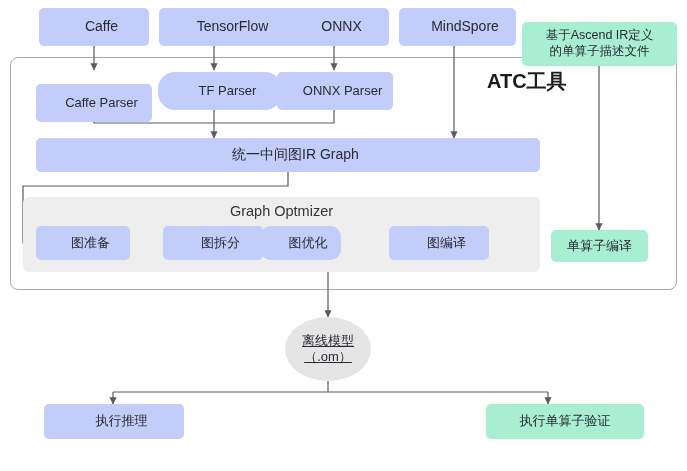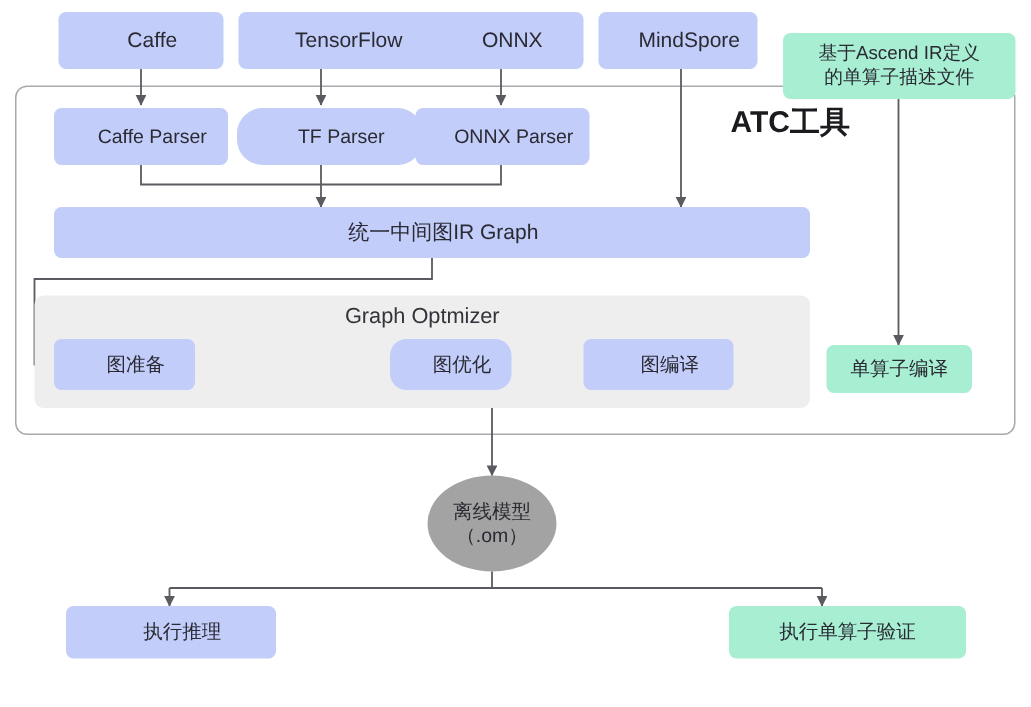--- a/index.html
+++ b/index.html
@@ -30,21 +30,21 @@
     justify-content: center;
     text-align: center;
     border-radius: 5px;
     color: #2a2a33;
     line-height: 1.25;
     white-space: pre-line;
     z-index: 2;
   }
   .blue   { background: #c3cdfa; padding-left: 15px; }
   .green  { background: #a7eed3; }
-  .ellipse{ background: #a3a3a3; border-radius: 50%; }
+  .ellipse{ background: #e5e5e5; border-radius: 50%; text-decoration: underline; }
   .grey-group {
     position: absolute;
     box-sizing: border-box;
     background: #eeeeee;
     border-radius: 6px;
     z-index: 1;
   }
   .grey-group-title {
     position: absolute;
     left: 0; right: 0;
@@ -121,31 +121,32 @@
       <path d="M328,381 L328,392"></path>
       <path d="M113,392 L548,392"></path>
       <path d="M113,392 L113,404" marker-end="url(#arrowhead)"></path>
       <path d="M548,392 L548,404" marker-end="url(#arrowhead)"></path>
     </g>
   </svg>
 
   <div class="node blue fs14" style="left:39px; top:8px; width:110px; height:38px;">Caffe</div>
   <div class="node blue fs14" style="left:159px; top:8px; width:132px; height:38px;">TensorFlow</div>
   <div class="node blue fs14" style="left:279px; top:8px; width:110px; height:38px;">ONNX</div>
-  <div class="node blue fs14" style="left:399px; top:8px; width:106px; height:38px;">MindSpore</div>
+  <div class="node blue fs14" style="left:399px; top:8px; width:117px; height:38px;">MindSpore</div>
   <div class="node green fs12" style="left:522px; top:4px; width:155px; height:44px;">基于Ascend IR定义
 的单算子描述文件</div>
 
-  <div class="node blue fs13" style="left:36px; top:72px; width:116px; height:38px;">Caffe Parser</div>
+  <div class="node blue fs13" style="left:36px; top:84px; width:116px; height:38px;">Caffe Parser</div>
   <div class="node blue fs13" style="left:158px; top:72px; width:124px; height:38px;border-radius:17px;">TF Parser</div>
   <div class="node blue fs13" style="left:277px; top:72px; width:116px; height:38px;">ONNX Parser</div>
 
   <div class="node blue fs14" style="left:36px; top:138px; width:504px; height:34px;">统一中间图IR Graph</div>
 
   <div class="node blue fs13" style="left:36px; top:226px; width:94px; height:34px;">图准备</div>
+  <div class="node blue fs13" style="left:163px; top:226px; width:100px; height:34px;">图拆分</div>
   <div class="node blue fs13" style="left:260px; top:226px; width:81px; height:34px;border-radius:11px;">图优化</div>
   <div class="node blue fs13" style="left:389px; top:226px; width:100px; height:34px;">图编译</div>
 
   <div class="node green fs13" style="left:551px; top:230px; width:97px; height:32px;">单算子编译</div>
 
   <div class="node ellipse fs13" style="left:285px; top:317px; width:86px; height:64px;">离线模型
 （.om）</div>
 
   <div class="node blue fs13" style="left:44px; top:404px; width:140px; height:35px;">执行推理</div>
   <div class="node green fs13" style="left:486px; top:404px; width:158px; height:35px;">执行单算子验证</div>

